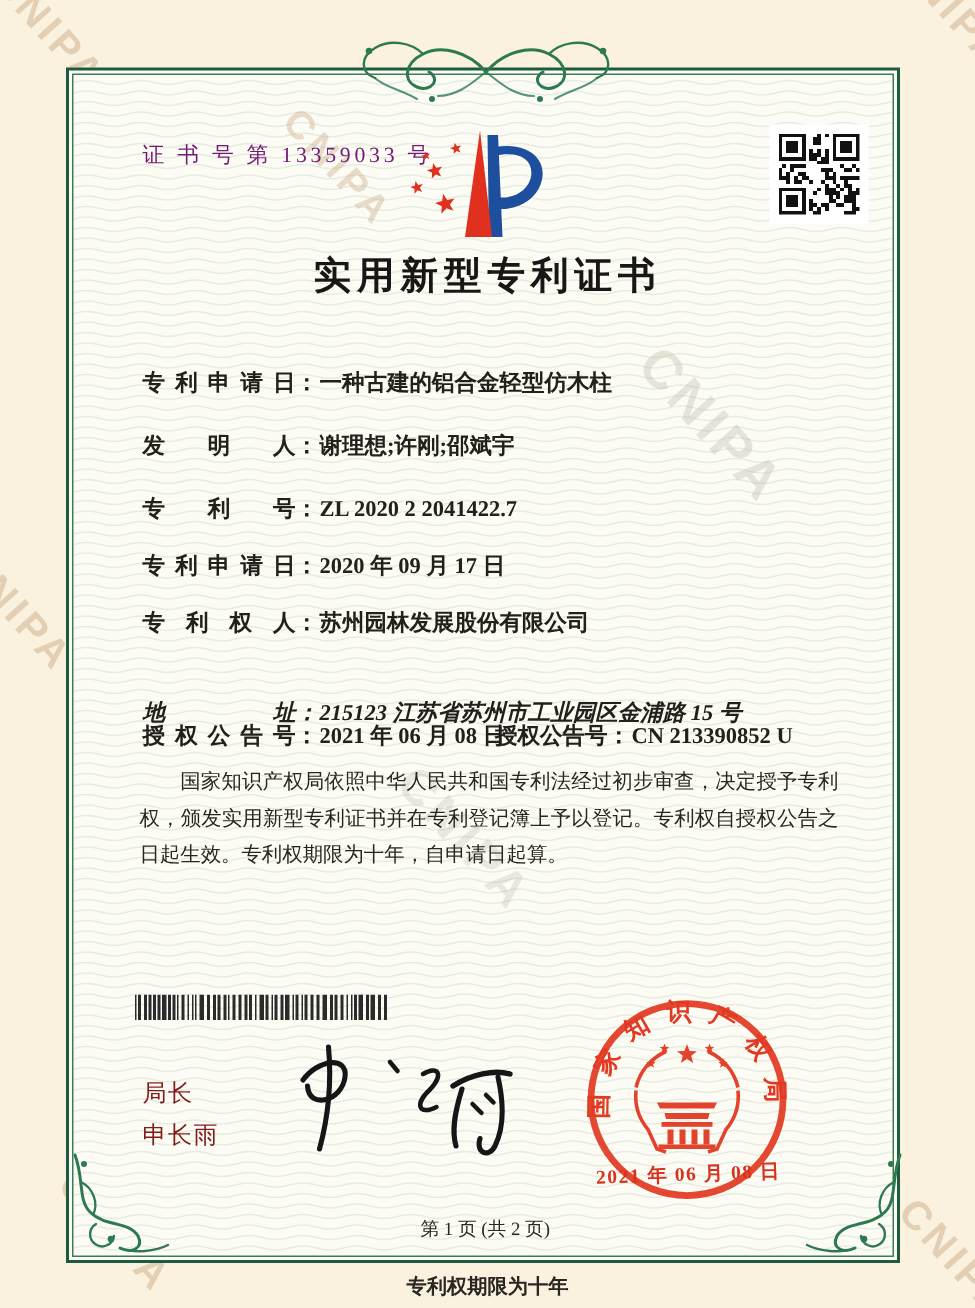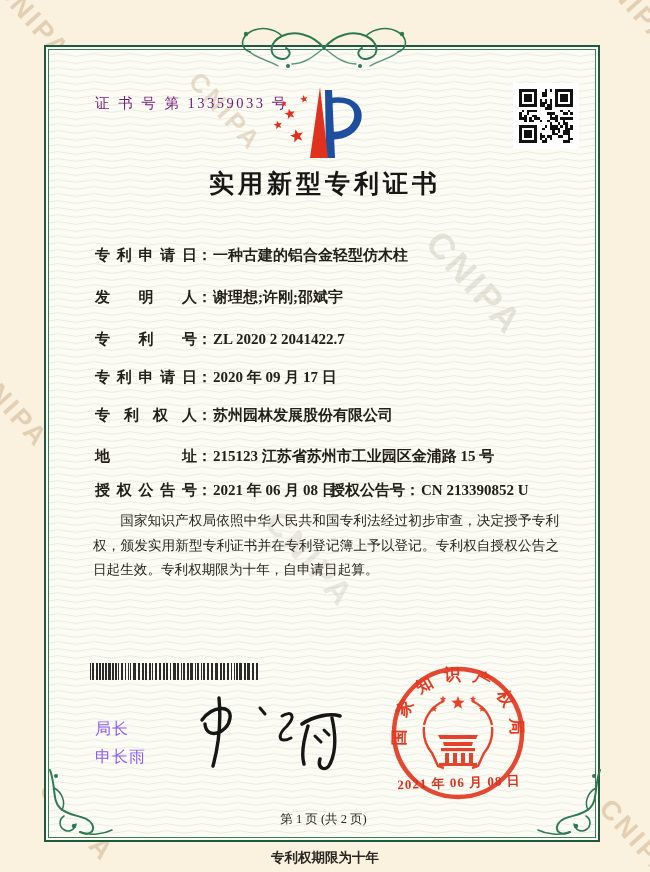--- a/index.html
+++ b/index.html
@@ -25,21 +25,21 @@
   .frow{position:absolute;left:95px;font-size:15px;font-weight:600;color:#23201c;white-space:nowrap;}
   .flabel{display:inline-block;width:102px;text-align:justify;text-align-last:justify;vertical-align:bottom;}
   .fval{margin-left:1px;}
   .frow2{position:absolute;left:330px;font-size:15px;font-weight:600;color:#23201c;white-space:nowrap;}
   
   .paras{position:absolute;left:93px;top:509px;width:466px;font-size:13.6px;line-height:1.82;
          text-align:justify;color:#28251f;}
   .paras p{margin:0;text-indent:2em;}
   
   .signer{position:absolute;left:95px;font-family:Liberation Serif, serif;
-          font-size:16px;color:#8b5cf6;letter-spacing:1px;}
+          font-size:16px;color:#7f1d1d;letter-spacing:1px;}
   
   .seal-date{position:absolute;left:388px;top:774px;width:142px;text-align:center;color:#d8321f;
              font-size:13px;font-weight:bold;letter-spacing:1px;transform:rotate(-2deg);}
   
   .page-info{position:absolute;left:0;right:3px;top:811px;text-align:center;font-size:12.5px;color:#2a2723;}
   .footer-note{position:absolute;left:0;right:0;top:849px;text-align:center;font-size:13.5px;
                font-weight:600;color:#2a2723;}
 </style>
 </head>
 <body>
@@ -358,21 +358,21 @@
 </div>
 <div class="frow" style="top:330px;">
   <span class="flabel">专利号</span><span>：</span><span class="fval">ZL 2020 2 2041422.7</span>
 </div>
 <div class="frow" style="top:368px;">
   <span class="flabel">专利申请日</span><span>：</span><span class="fval">2020 年 09 月 17 日</span>
 </div>
 <div class="frow" style="top:406px;">
   <span class="flabel">专利权人</span><span>：</span><span class="fval">苏州园林发展股份有限公司</span>
 </div>
-<div class="frow" style="top:447px;">
+<div class="frow" style="top:466px;font-style:italic;">
   <span class="flabel">地址</span><span>：</span><span class="fval">215123 江苏省苏州市工业园区金浦路 15 号</span>
 </div>
 <div class="frow" style="top:481px;">
   <span class="flabel">授权公告号</span><span>：</span><span class="fval">2021 年 06 月 08 日</span>
 </div>
 <div class="frow2" style="top:481px;">
   <span>授权公告号</span><span>：</span><span class="fval">CN 213390852 U</span>
 </div>
 
 <div class="paras">

